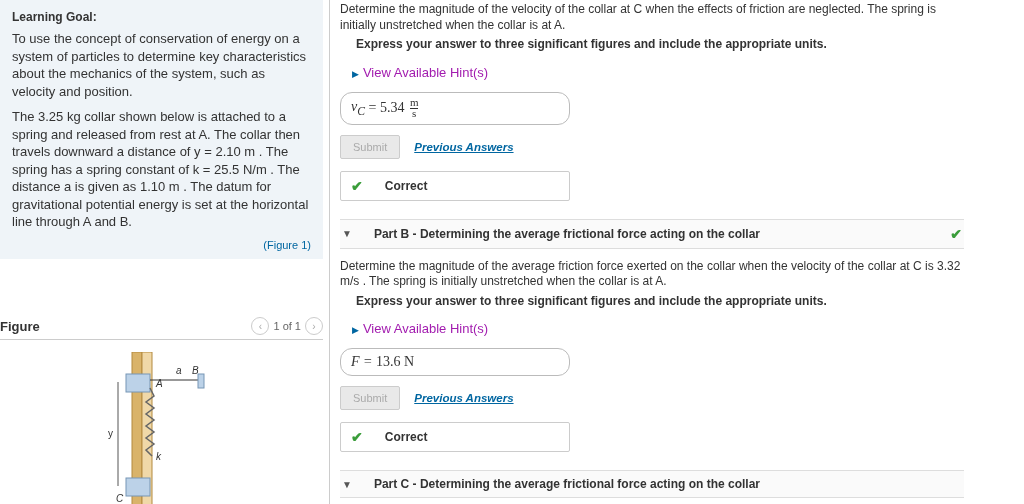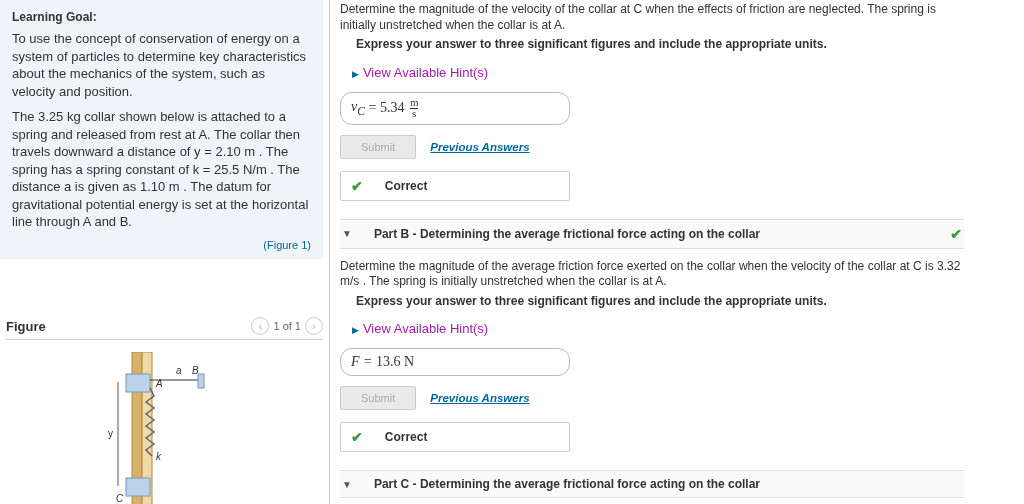--- a/index.html
+++ b/index.html
@@ -3,33 +3,33 @@
 <meta charset="utf-8">
 <style>
 * { box-sizing: border-box; margin: 0; padding: 0; }
 body { font-family: Arial, Helvetica, sans-serif; font-size: 12px; color: #333; background: #fff; }
 .container { display: flex; width: 972px; height: 504px; }
 .left-col { width: 330px; border-right: 1px solid #ccc; padding-right: 6px; }
 .info-box { background: #eff4f8; padding: 10px 12px 8px 12px; }
 .info-box h4 { font-size: 12px; font-weight: bold; margin-bottom: 6px; }
 .info-box p { font-size: 13px; line-height: 1.35; color: #333; margin-bottom: 8px; }
 .figure-link { color: #0066a1; text-align: right; display: block; font-size: 11px; }
-.figure-bar { display: flex; align-items: center; justify-content: space-between; padding: 8px 0 4px 0; border-bottom: 1px solid #ccc; margin-top: 50px; margin-left: 6px; }
+.figure-bar { display: flex; align-items: center; justify-content: space-between; padding: 8px 0 4px 0; border-bottom: 1px solid #ccc; margin-top: 50px; }
 .figure-bar .lbl { font-weight: bold; font-size: 13px; }
 .pager { display: flex; align-items: center; gap: 4px; color: #666; font-size: 11px; }
 .pager .circ { width: 18px; height: 18px; border: 1px solid #ccc; border-radius: 9px; display: flex; align-items: center; justify-content: center; color: #aaa; font-size: 10px; }
 .fig-img { display: flex; justify-content: center; padding-top: 12px; }
 .right-col { flex: 1; padding: 2px 8px 0 10px; overflow: hidden; }
 .prompt { font-size: 12px; margin-bottom: 4px; line-height: 1.3; }
 .bold { font-weight: bold; padding-left: 16px; }
 .hint-link { color: #a21caf; font-size: 13px; margin: 8px 12px; display: inline-block; }
 .hint-link::before { content: "▶"; font-size: 9px; margin-right: 4px; color: #0066a1; }
 .answer-box { border: 1px solid #bbb; border-radius: 12px; padding: 5px 10px; width: 230px; font-family: 'Times New Roman', serif; font-size: 14px; background: #fff; }
 .btn-row { margin-top: 10px; display: flex; align-items: center; gap: 14px; }
-.btn { background: #e9e9e9; border: 1px solid #ccc; color: #aaa; padding: 5px 20px; border-radius: 2px; font-size: 11px; text-align: right; }
+.btn { background: #e9e9e9; border: 1px solid #ccc; color: #aaa; padding: 5px 12px; border-radius: 2px; font-size: 11px; text-align: right; }
 .prev-link { color: #0066a1; text-decoration: underline; font-size: 11.5px; font-weight: bold; font-style: italic; }
 .correct-box { border: 1px solid #ccc; border-radius: 2px; padding: 6px 10px; margin-top: 12px; width: 230px; display: flex; align-items: center; gap: 6px; }
 .check { color: #3a9d3a; font-weight: bold; font-size: 14px; }
 .part-head { background: #fafafa; border-top: 1px solid #ddd; border-bottom: 1px solid #ddd; padding: 6px 2px; margin-top: 18px; margin-bottom: 10px; display: flex; align-items: center; gap: 6px; }
 .part-head.with-check { justify-content: space-between; }
 .part-head .caret { font-size: 10px; color: #555; }
 .spacer { height: 4px; }
 svg { display: block; }
 </style>
 </head>

